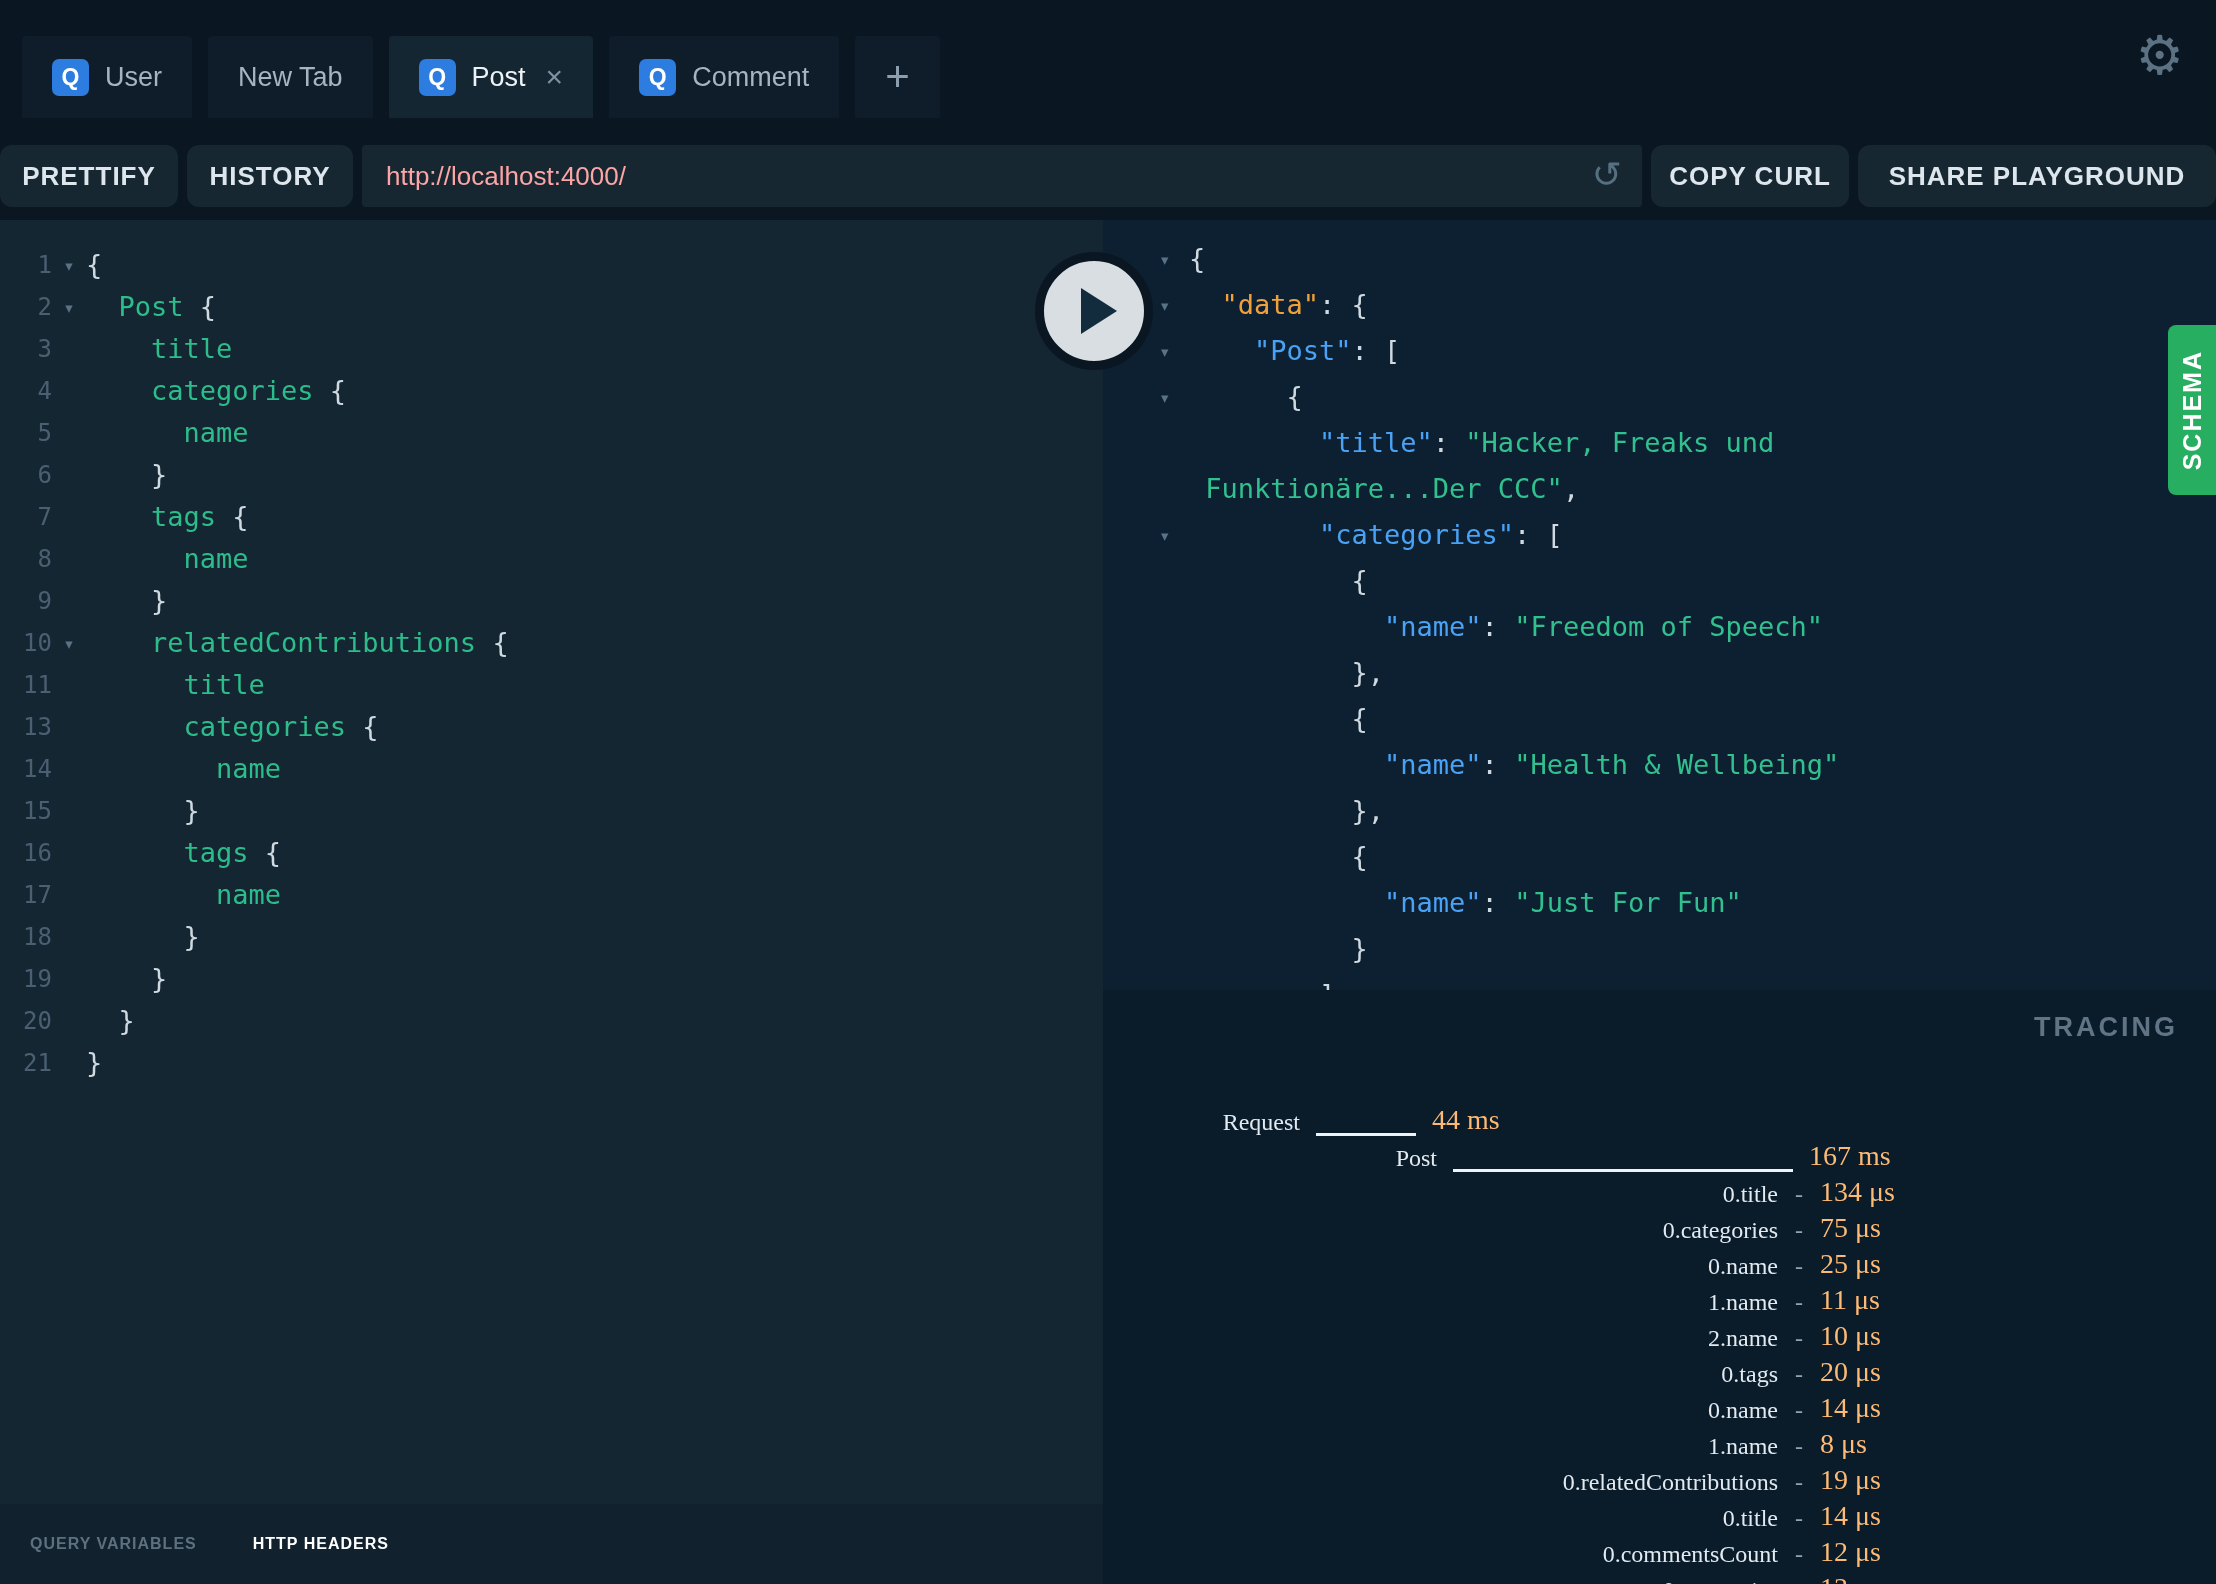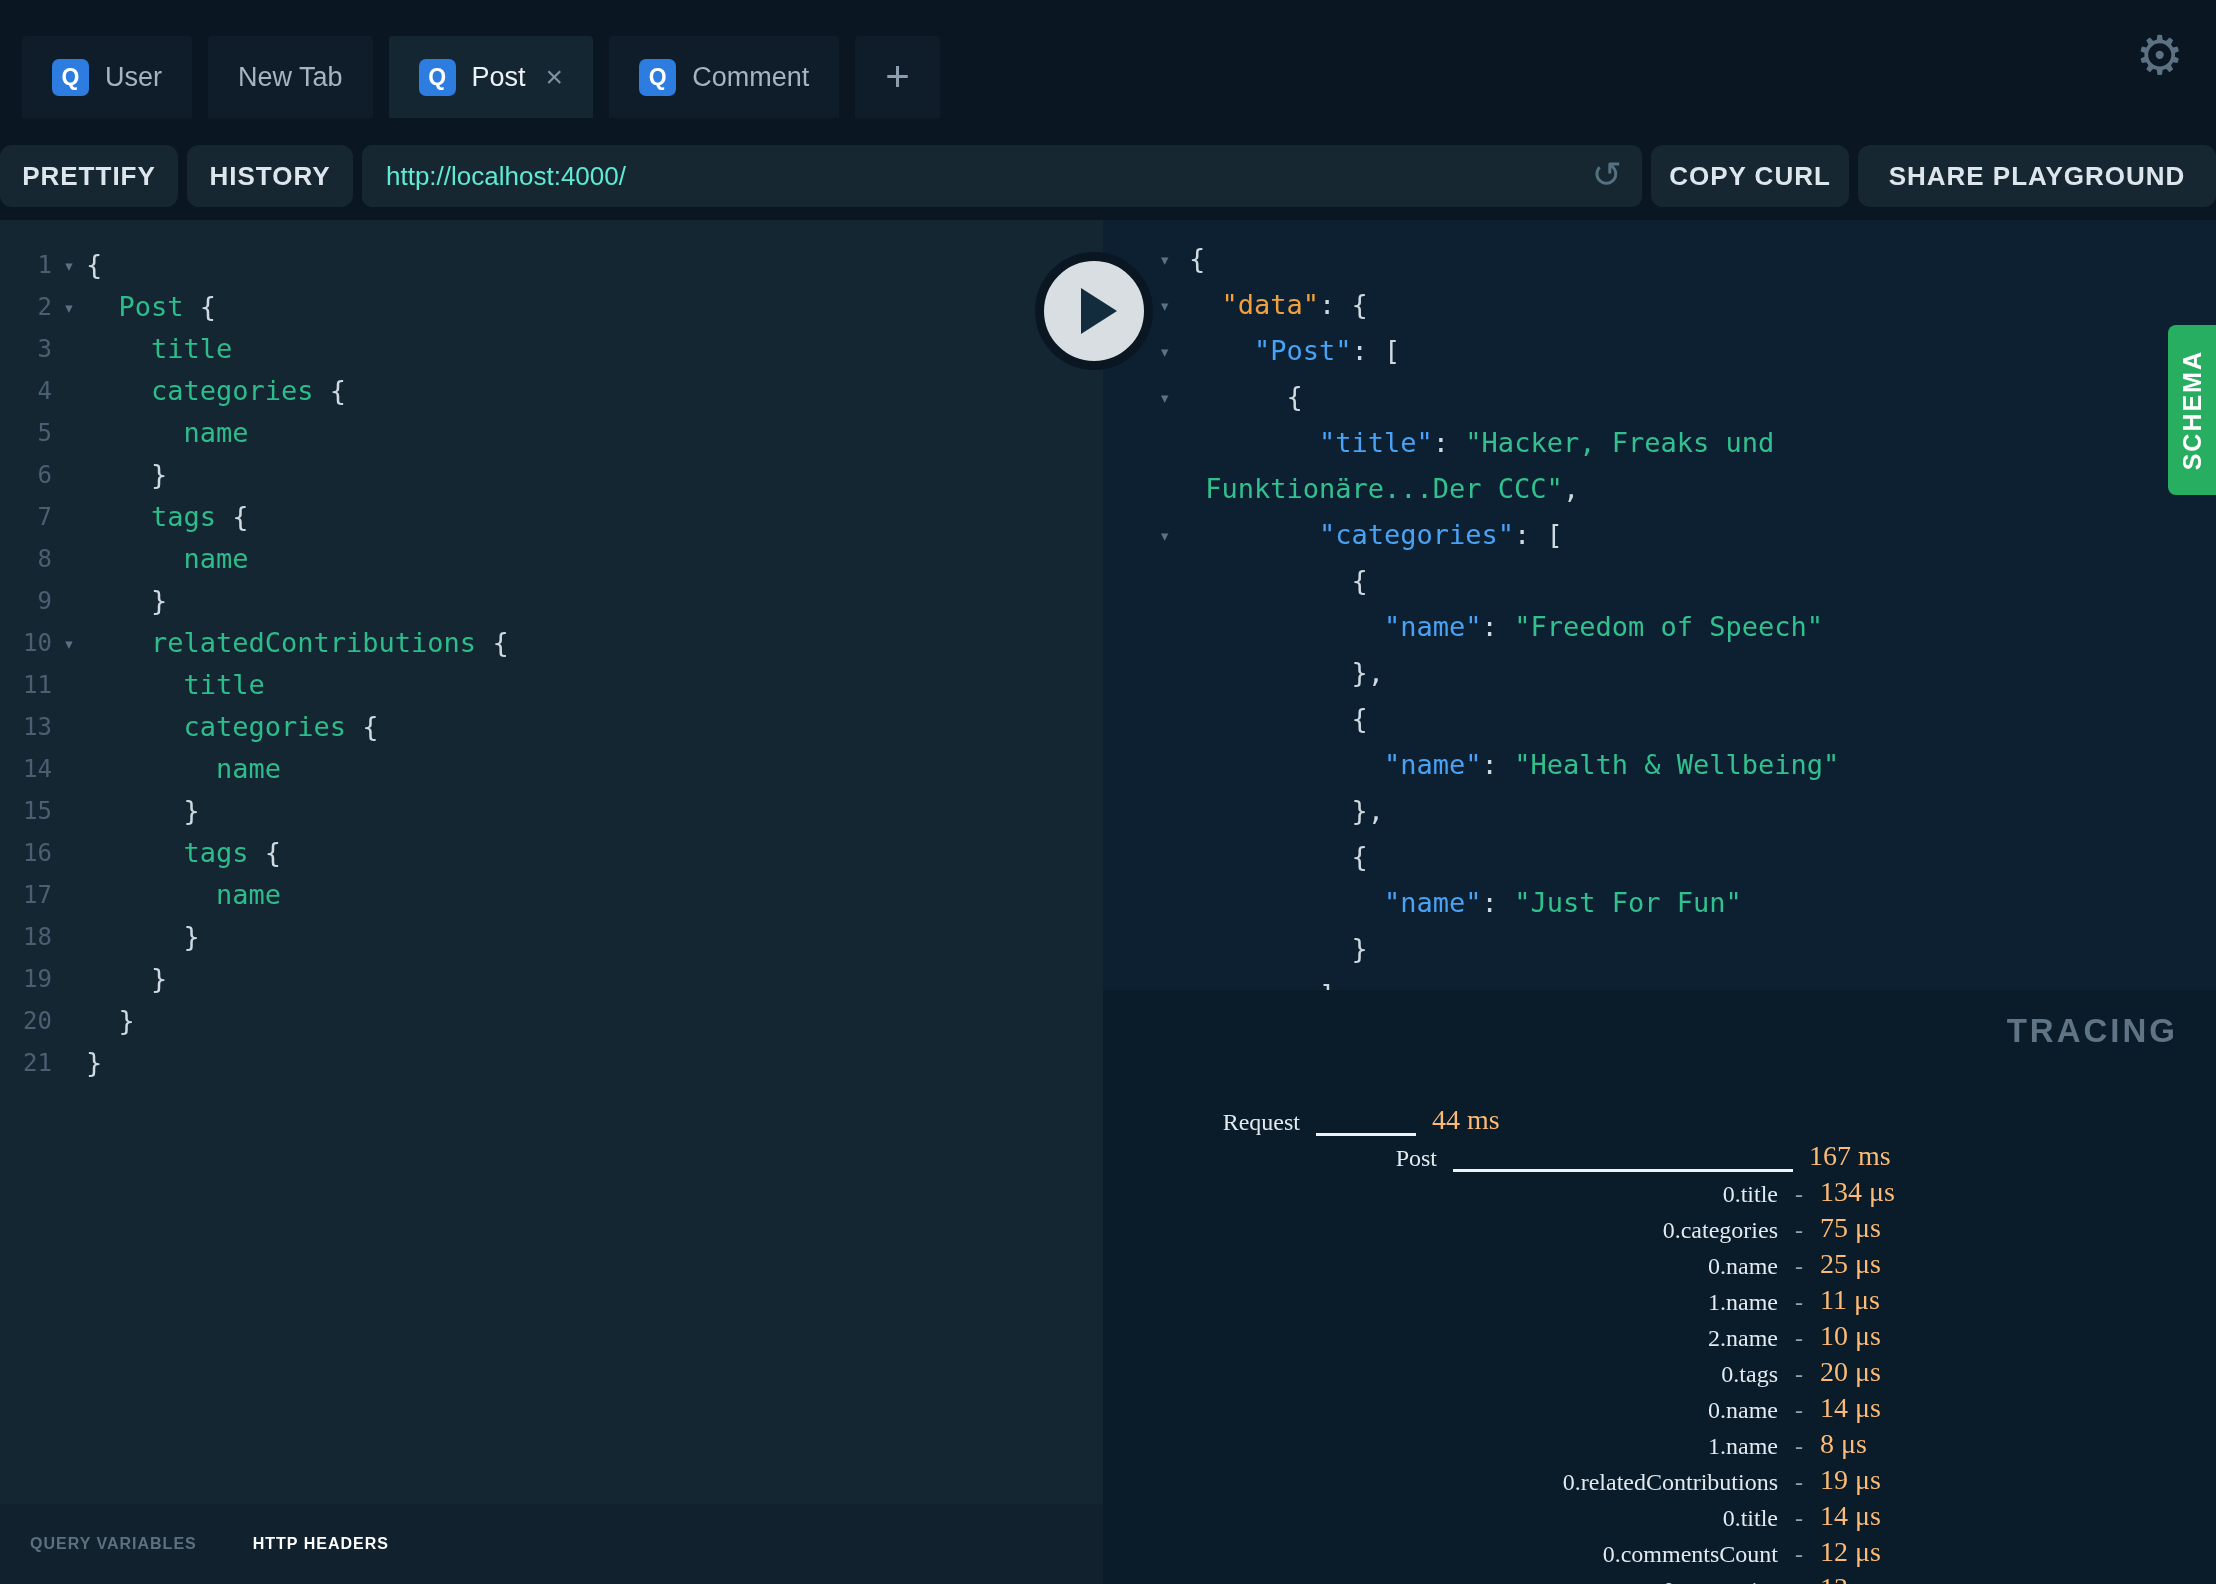--- a/index.html
+++ b/index.html
@@ -34,22 +34,22 @@
     height:62px; background:#172732; border-radius:12px;
     display:flex; align-items:center; justify-content:center;
     font-size:26px; font-weight:600; letter-spacing:1px; color:#dde6ec; cursor:pointer; flex:none;
   }
   .tbtn.prettify { width:178px; }
   .tbtn.history  { width:166px; }
   .tbtn.copycurl { width:198px; }
   .tbtn.share    { width:358px; }
   .url-wrap { position:relative; flex:1; height:62px; }
   .url-wrap input {
-    width:100%; height:62px; background:#172732; border:none; border-radius:10px;
-    color:#5eead4; font-size:26px; padding:0 70px 0 24px; outline:none;
+    width:100%; height:62px; background:#172732; border:none; border-radius:4px;
+    color:#fca5a5; font-size:26px; padding:0 70px 0 24px; outline:none;
     font-family:"Liberation Sans", sans-serif;
   }
   .reload-icon { position:absolute; right:20px; top:12px; font-size:36px; color:#55707f; cursor:pointer; line-height:1; }
 
   
   .editor-pane {
     position:absolute; left:0; top:220px; width:1103px; height:1284px;
     background:#152633; overflow:hidden; padding-top:24px;
   }
   .response-pane {
@@ -96,21 +96,21 @@
     color:#fff; font-weight:700; font-size:25px; letter-spacing:2px;
   }
 
   
   .tracing-panel {
     position:absolute; left:1103px; top:990px; width:1113px; height:594px;
     background:#0a1b2a; overflow:hidden;
   }
   .tracing-title {
     position:absolute; top:22px; right:38px;
-    color:#5f7484; font-weight:700; font-size:33px; letter-spacing:3px;
+    color:#5f7484; font-weight:700; font-size:27px; letter-spacing:3px;
   }
   .trace-rows { position:absolute; top:110px; left:0; right:0; }
   .trace-row { display:flex; align-items:flex-end; height:36px; font-size:24px; color:#e2eaf0;font-family:Liberation Serif, serif; }
   .t-label { text-align:right; flex:none; }
   .t-dash  { width:42px; text-align:center; color:#93a2af; flex:none; }
   .t-bar   { height:3px; background:#eef3f7; margin:0 16px; flex:none; }
   .t-value { color:#fdba74; font-size:28px; }
 
   
   .footer-bar {

